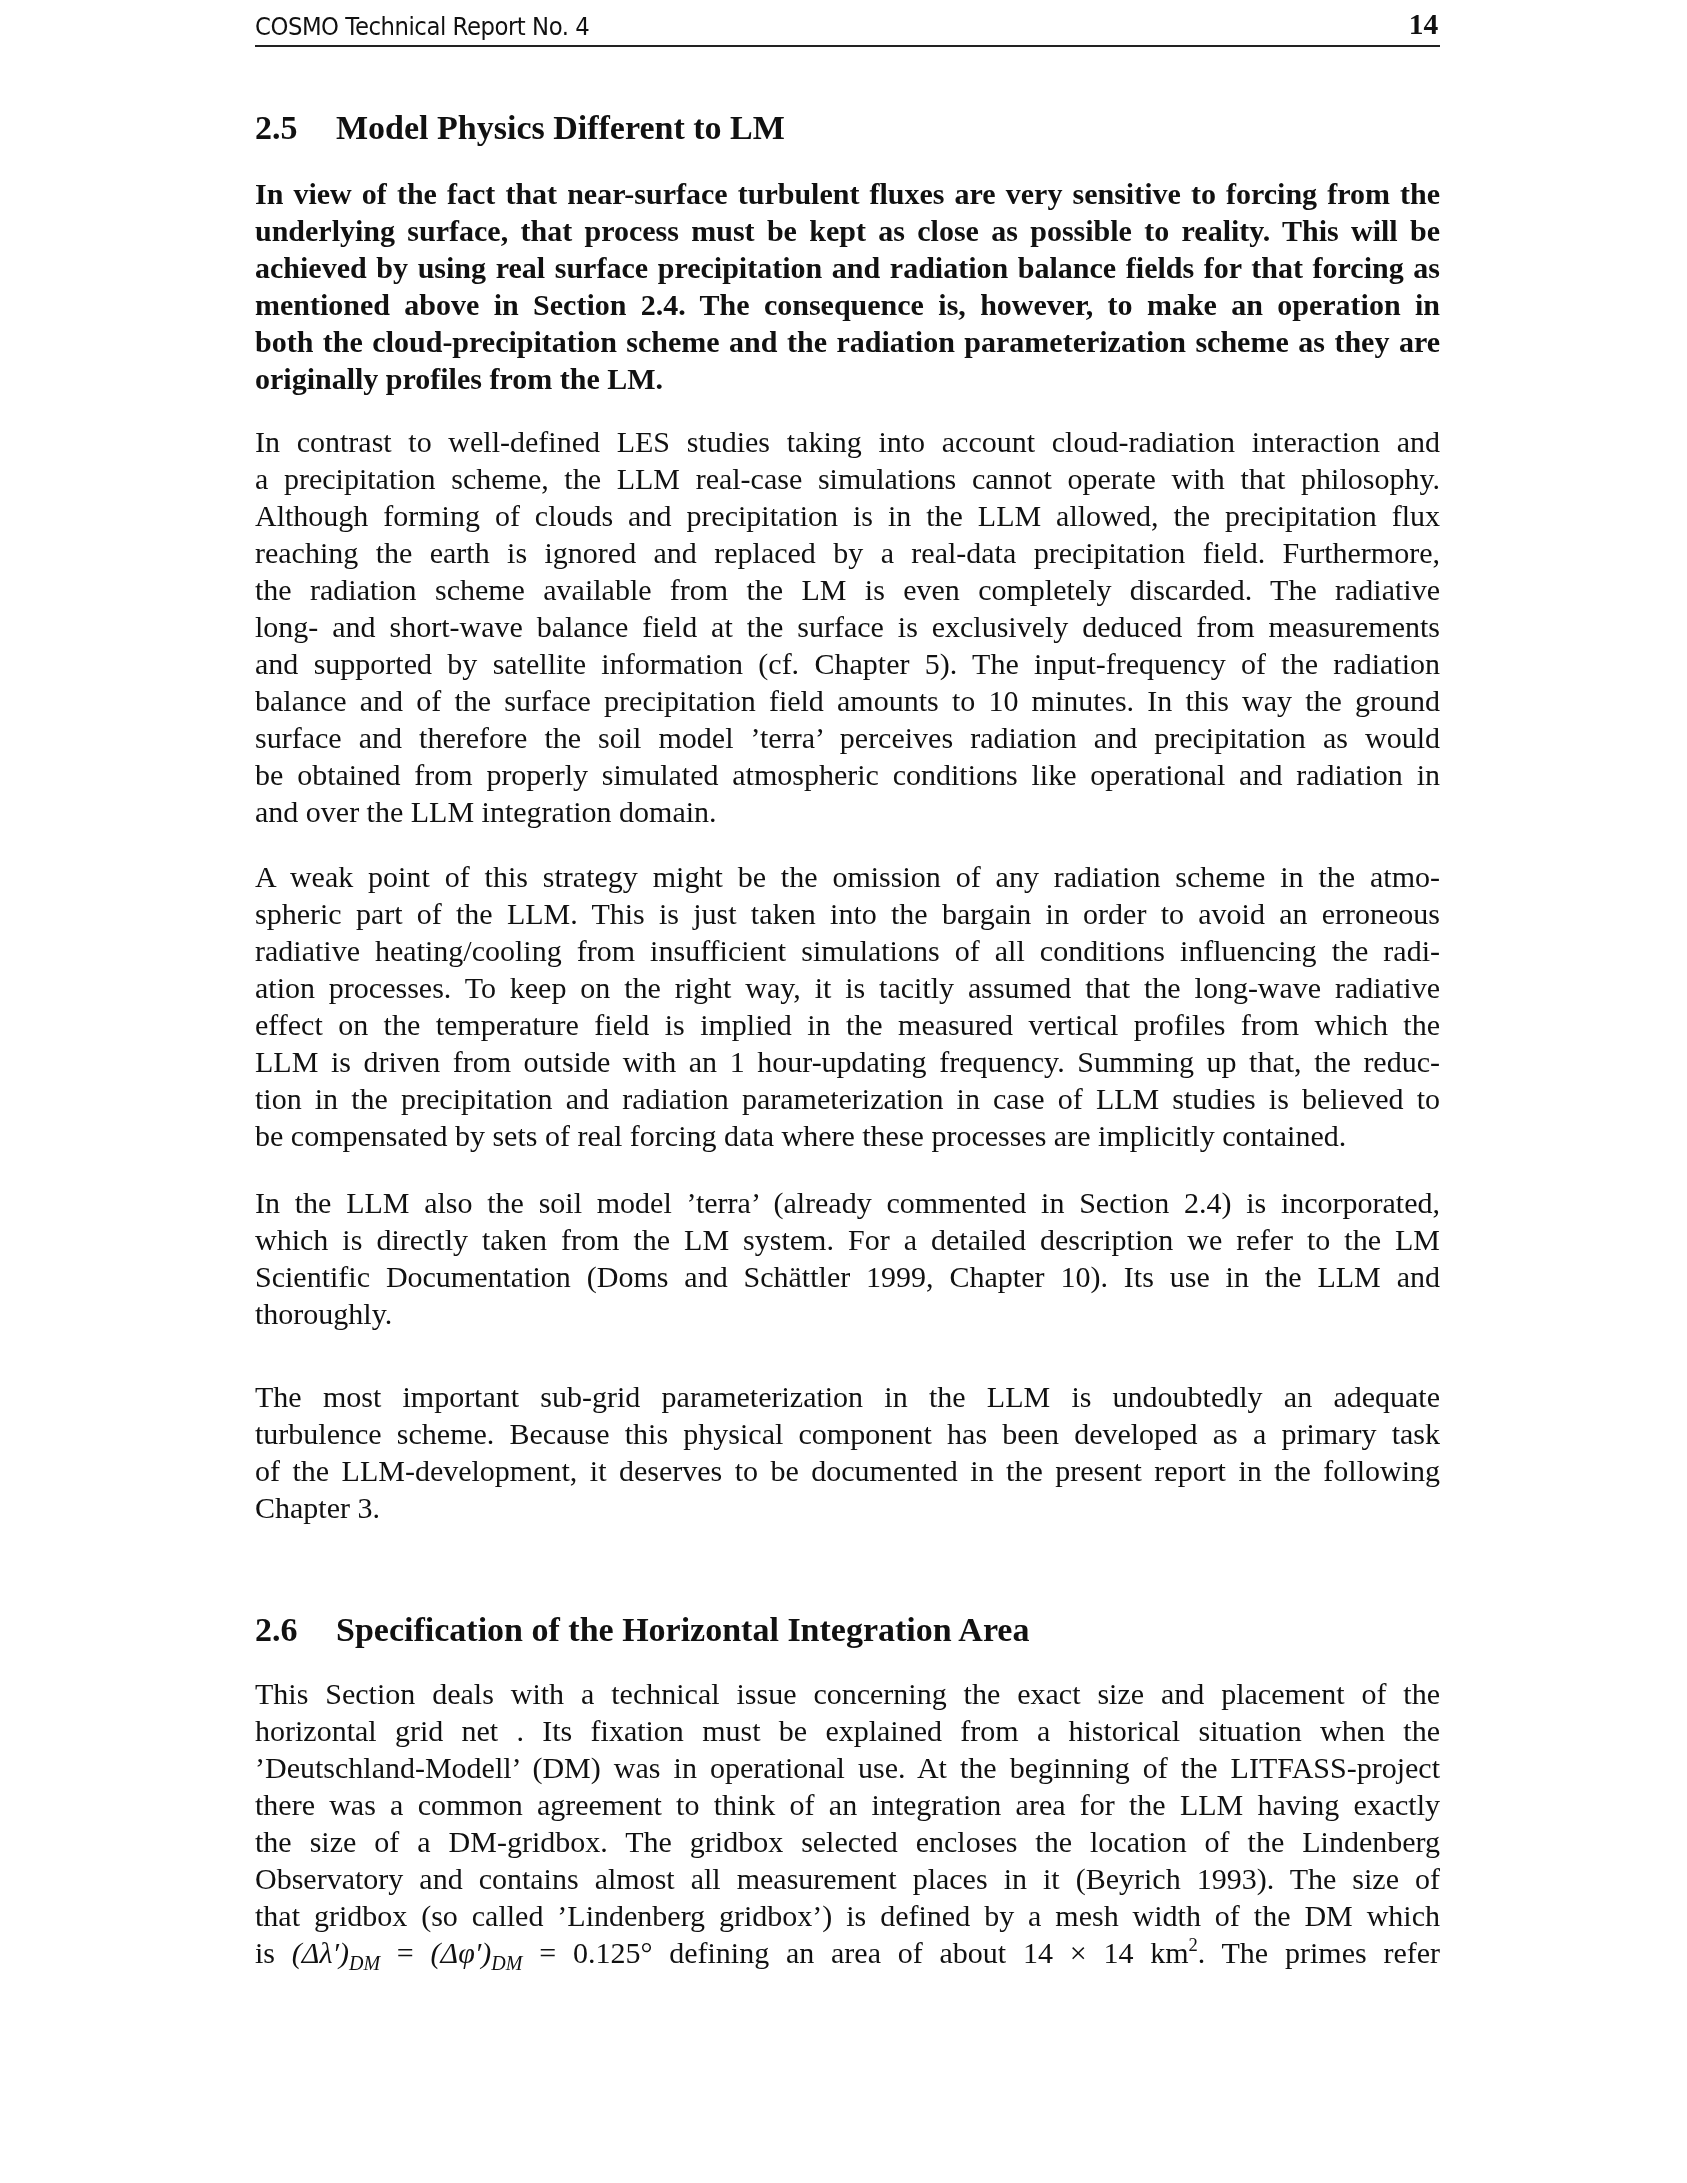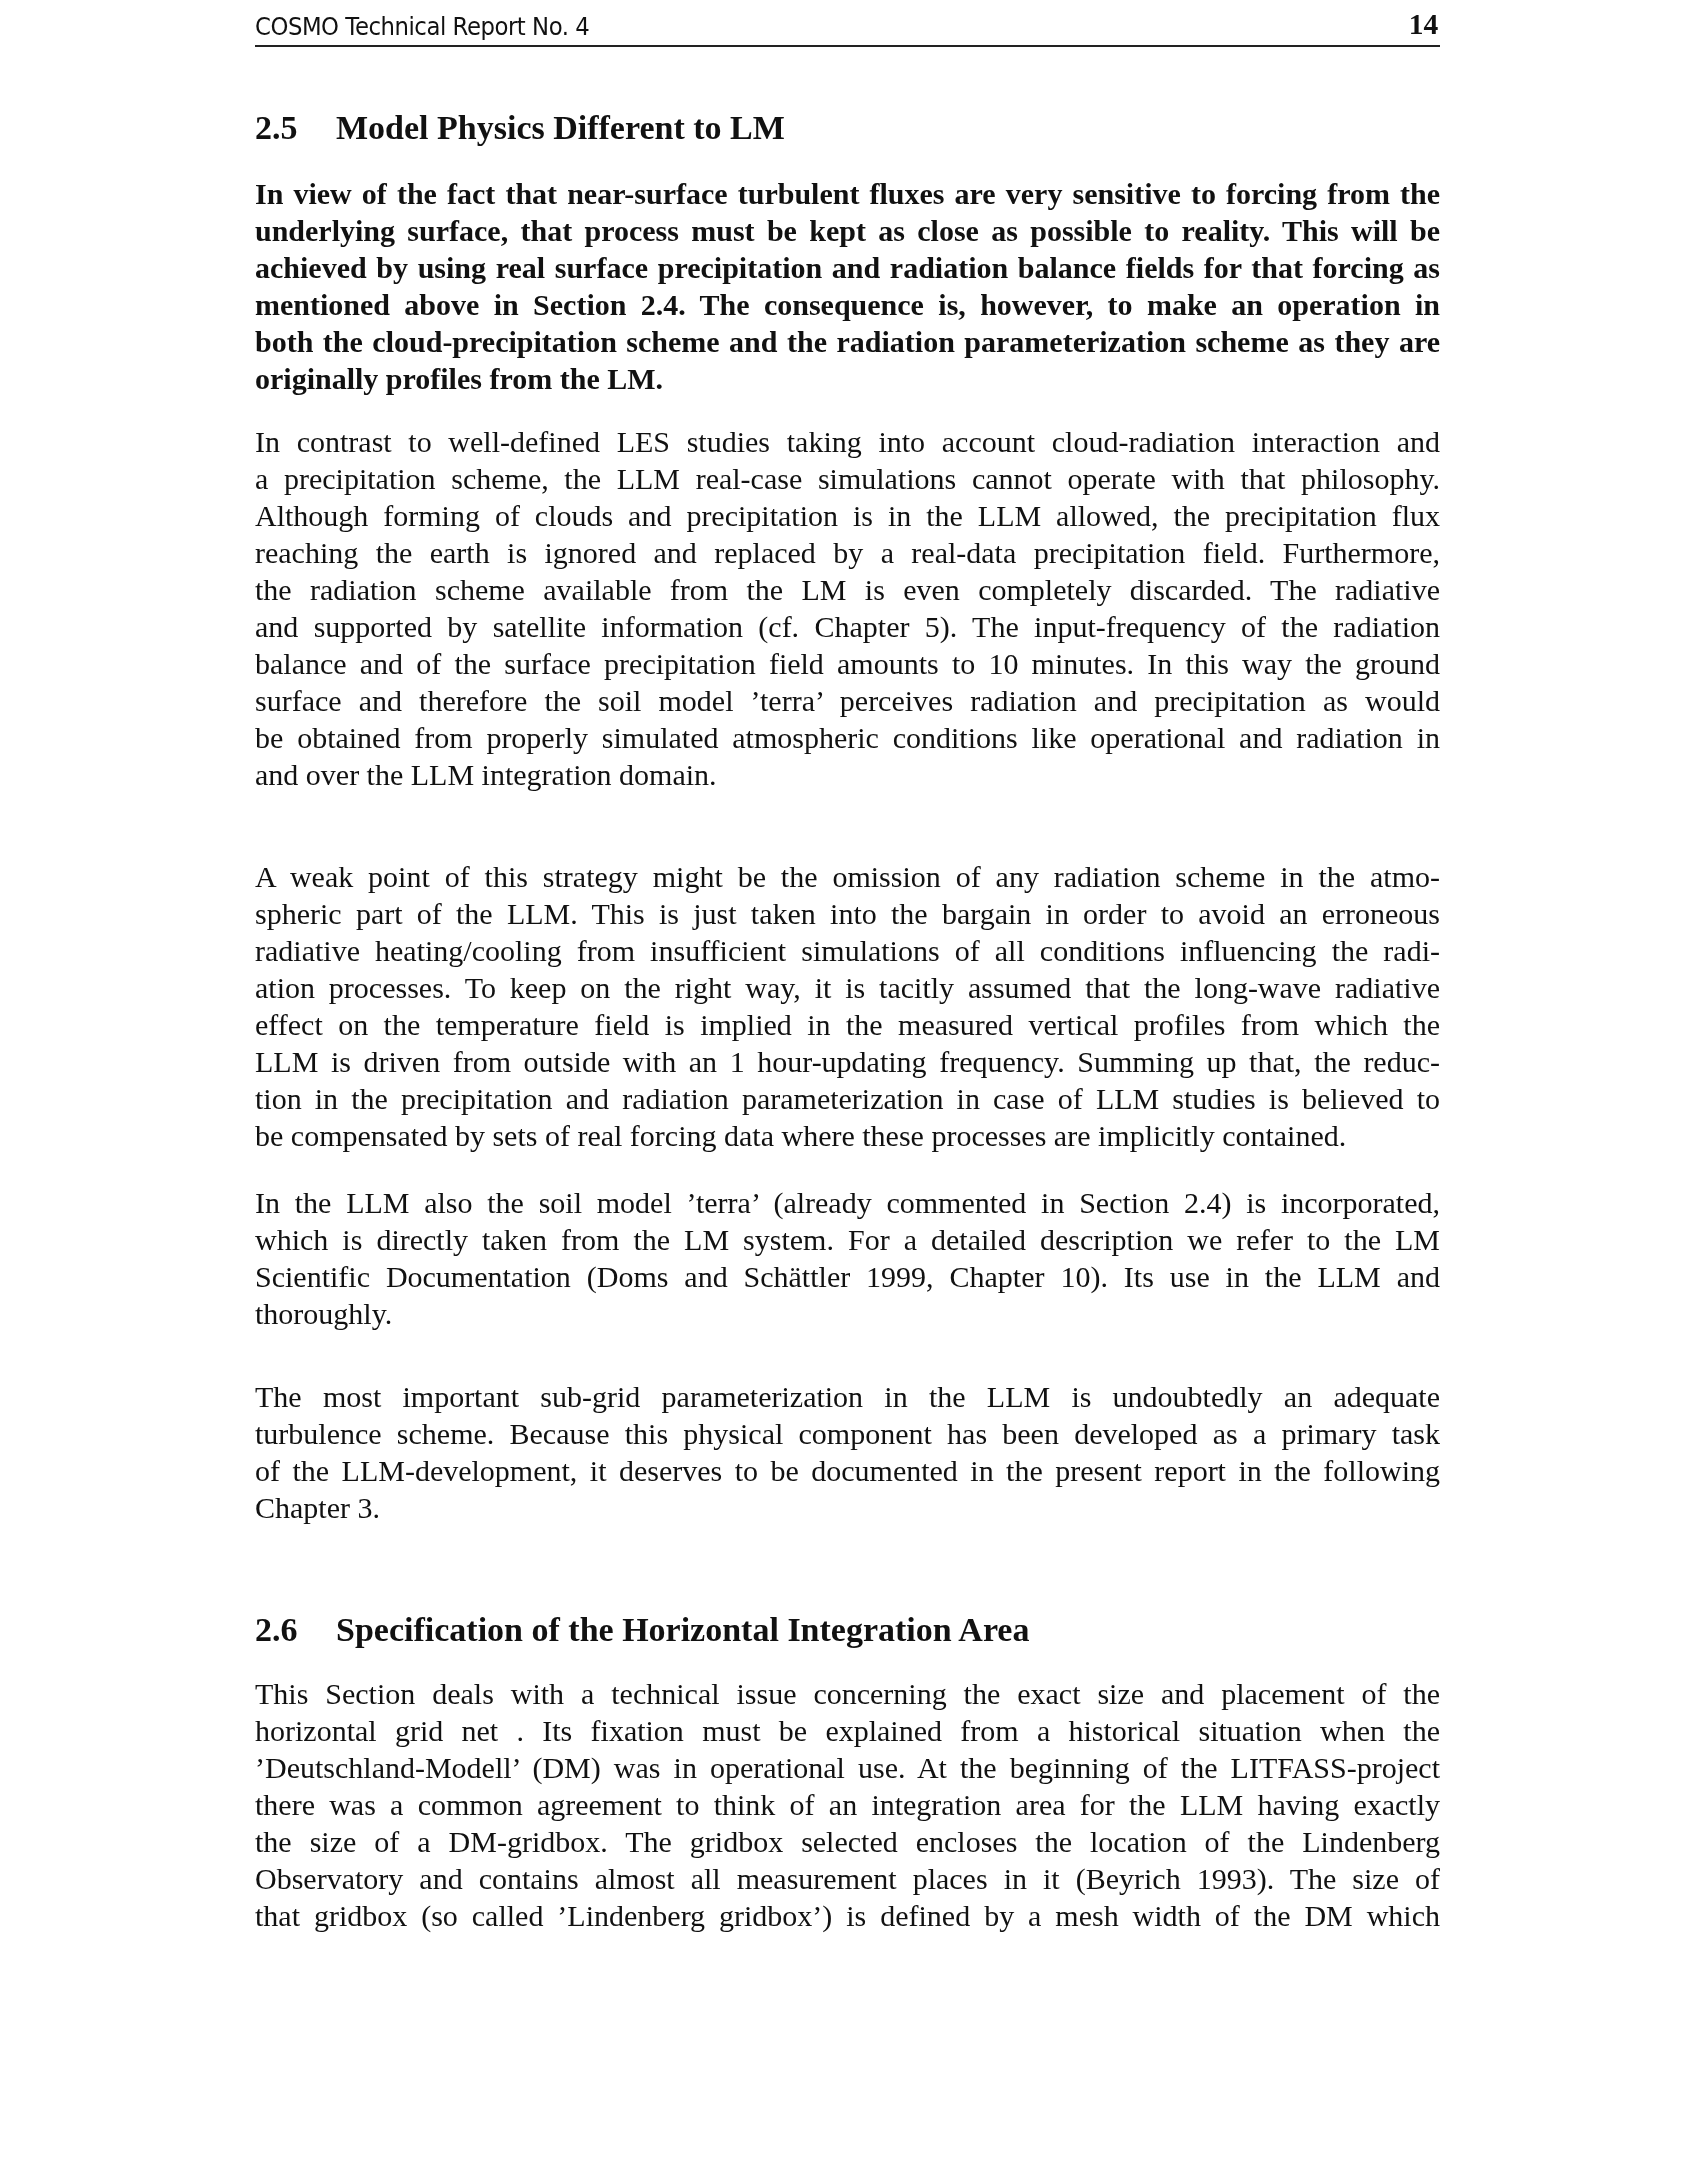--- a/index.html
+++ b/index.html
@@ -134,20 +134,23 @@
     <span class="line">
         <span class="line-inner">Although forming of clouds and precipitation is in the LLM allowed, the precipitation flux</span>
       </span>
     <span class="line">
         <span class="line-inner">reaching the earth is ignored and replaced by a real-data precipitation field.  Furthermore,</span>
       </span>
     <span class="line">
         <span class="line-inner">the radiation scheme available from the LM is even completely discarded.  The radiative</span>
       </span>
     <span class="line">
+        <span class="line-inner">long- and short-wave balance field at the surface is exclusively deduced from measurements</span>
+      </span>
+    <span class="line">
         <span class="line-inner">and supported by satellite information (cf. Chapter 5). The input-frequency of the radiation</span>
       </span>
     <span class="line">
         <span class="line-inner">balance and of the surface precipitation field amounts to 10 minutes. In this way the ground</span>
       </span>
     <span class="line">
         <span class="line-inner">surface and therefore the soil model ’terra’ perceives radiation and precipitation as would</span>
       </span>
     <span class="line">
         <span class="line-inner">be obtained from properly simulated atmospheric conditions like operational and radiation in</span>
@@ -233,16 +236,19 @@
       </span>
     <span class="line">
         <span class="line-inner">the size of a DM-gridbox.  The gridbox selected encloses the location of the Lindenberg</span>
       </span>
     <span class="line">
         <span class="line-inner">Observatory and contains almost all measurement places in it (Beyrich 1993).  The size of</span>
       </span>
     <span class="line">
         <span class="line-inner">that gridbox (so called ’Lindenberg gridbox’) is defined by a mesh width of the DM which</span>
       </span>
+    <span class="line">
+        <span class="line-inner"><span>is </span><span><span style="font-style:italic;">(Δλ′)</span><sub class="math">DM</sub></span><span> = </span><span><span style="font-style:italic;">(Δφ′)</span><sub class="math">DM</sub></span><span> = 0.125° defining an area of about 14 × 14 km</span><sup>2</sup><span>.  The primes refer</span></span>
+      </span>
   </div>
 
 </div>
 
 
 </body></html>

